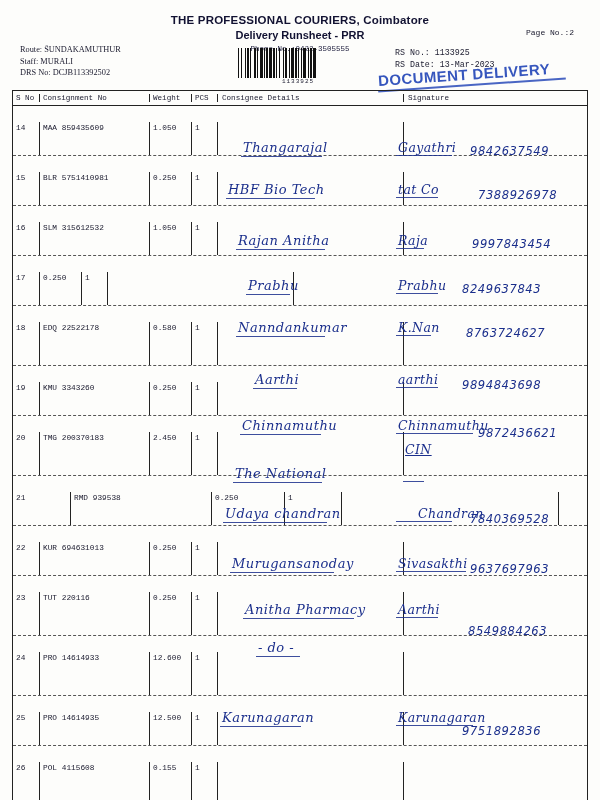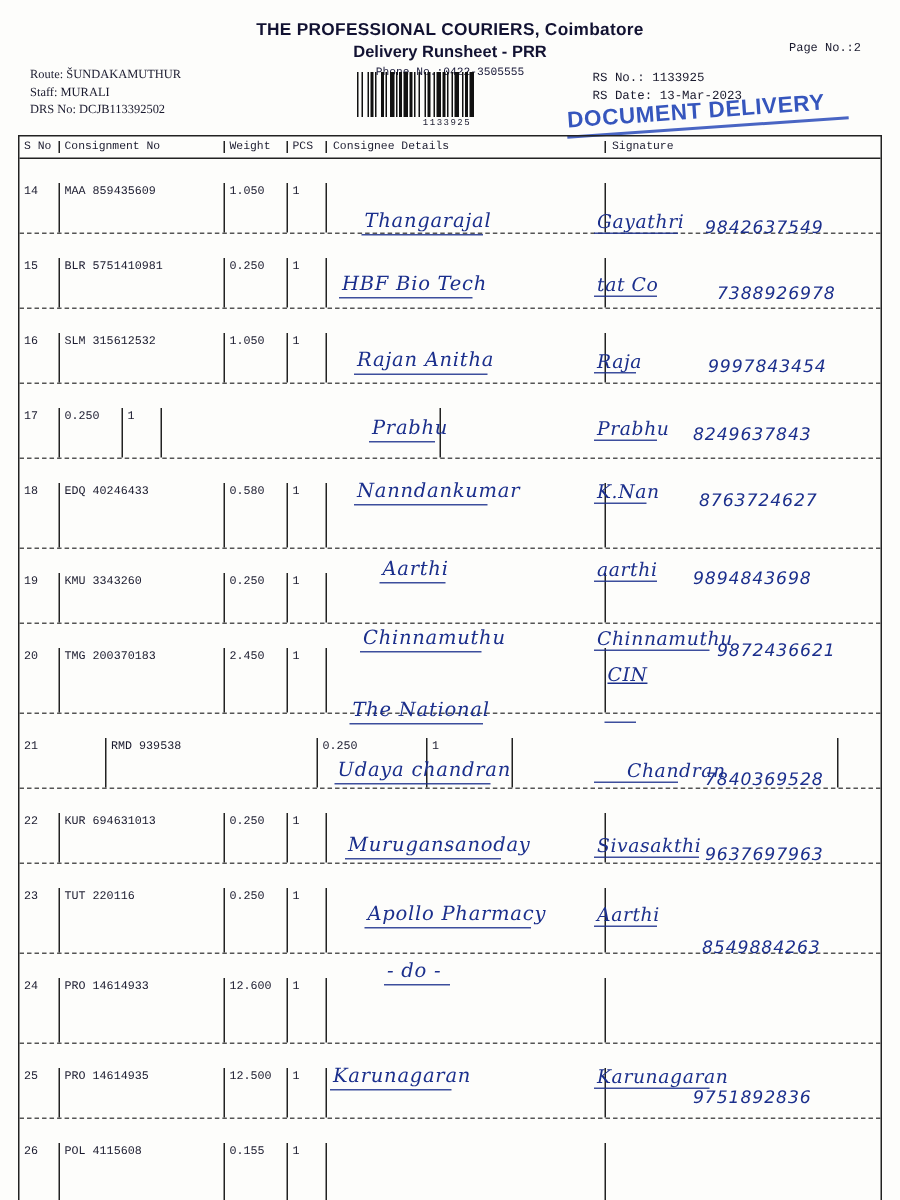--- a/index.html
+++ b/index.html
@@ -300,21 +300,21 @@
         </div>
         <div class="row" style="height: 34px;">
           <div class="c-sno">17</div>
           <div class="c-wt">0.250</div>
           <div class="c-pcs">1</div>
           <div class="c-det"></div>
           <div class="c-sig"></div>
         </div>
         <div class="row" style="height: 44px;">
           <div class="c-sno">18</div>
-          <div class="c-cons">EDQ 40246433</div>
+          <div class="c-cons">EDQ 22522178</div>
           <div class="c-wt">0.580</div>
           <div class="c-pcs">1</div>
           <div class="c-det"></div>
           <div class="c-sig"></div>
         </div>
         <div class="row" style="height: 34px;">
           <div class="c-sno">19</div>
           <div class="c-cons">KMU 3343260</div>
           <div class="c-wt">0.250</div>
           <div class="c-pcs">1</div>
@@ -423,21 +423,21 @@
       <div class="hw name" style="left: 225px; top: 506px;">Udaya chandran</div>
       <div class="underline" style="left: 223px; top: 522px; width: 103.6px;"></div>
       <div class="hw sig" style="left: 418px; top: 506px;">Chandran</div>
       <div class="underline" style="left: 396px; top: 521px; width: 56px;"></div>
       <div class="hw num" style="left: 470px; top: 512px;">7840369528</div>
       <div class="hw name" style="left: 232px; top: 556px;">Murugansanoday</div>
       <div class="underline" style="left: 230px; top: 572px; width: 103.6px;"></div>
       <div class="hw sig" style="left: 398px; top: 556px;">Sivasakthi</div>
       <div class="underline" style="left: 396px; top: 571px; width: 70px;"></div>
       <div class="hw num" style="left: 470px; top: 562px;">9637697963</div>
-      <div class="hw name" style="left: 245px; top: 602px;">Apollo Pharmacy</div>
+      <div class="hw name" style="left: 245px; top: 602px;">Anitha Pharmacy</div>
       <div class="underline" style="left: 243px; top: 618px; width: 111px;"></div>
       <div class="hw sig" style="left: 398px; top: 602px;">Aarthi</div>
       <div class="underline" style="left: 396px; top: 617px; width: 42px;"></div>
       <div class="hw num" style="left: 468px; top: 624px;">8549884263</div>
       <div class="hw name" style="left: 258px; top: 640px;">- do -</div>
       <div class="underline" style="left: 256px; top: 656px; width: 44.4px;"></div>
       <div class="hw name" style="left: 222px; top: 710px;">Karunagaran</div>
       <div class="underline" style="left: 220px; top: 726px; width: 81.4px;"></div>
       <div class="hw sig" style="left: 398px; top: 710px;">Karunagaran</div>
       <div class="underline" style="left: 396px; top: 725px; width: 77px;"></div>

